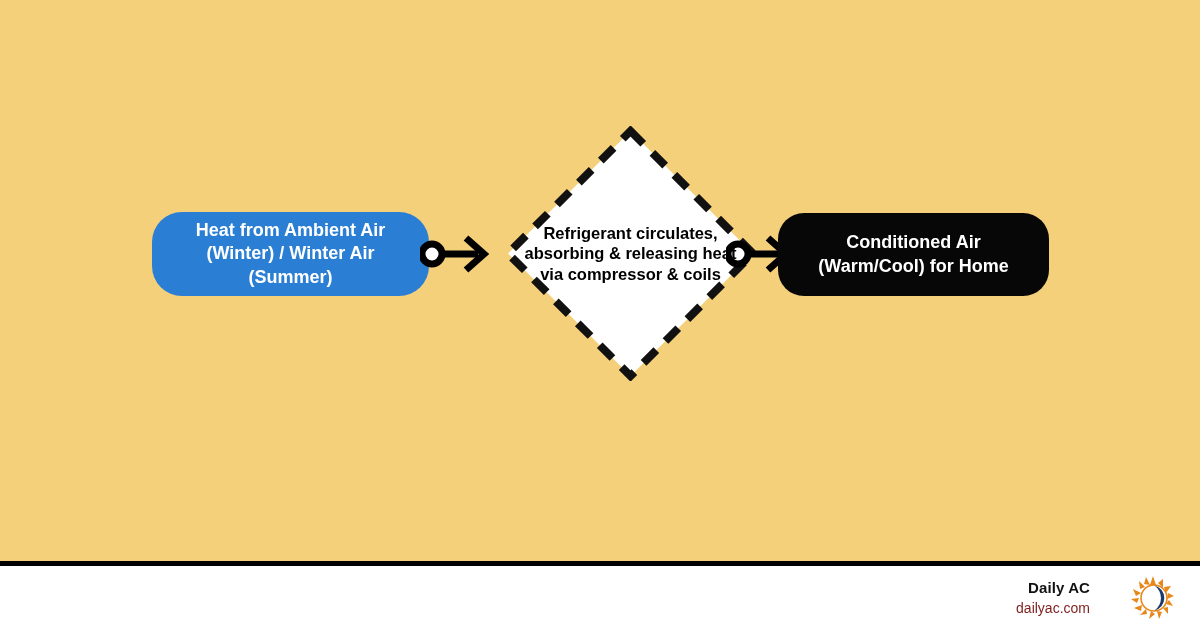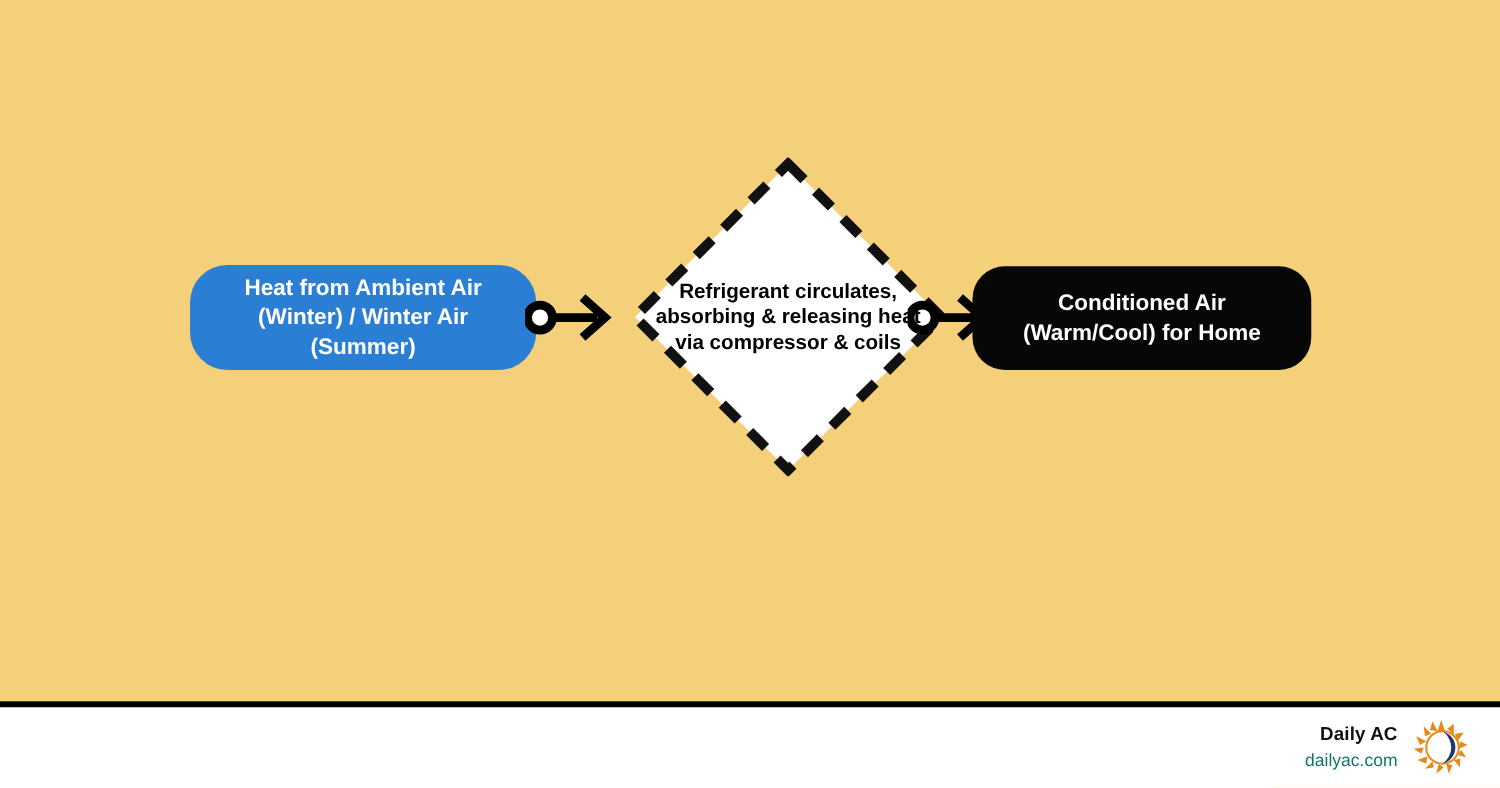--- a/index.html
+++ b/index.html
@@ -117,39 +117,40 @@
     left: 0;
     top: 566px;
     width: 1200px;
     height: 64px;
     background: #ffffff;
     display: flex;
     align-items: center;
     justify-content: flex-end;
     padding-right: 22px;
     box-sizing: border-box;
+    gap: 28px;
   }
 
   .brand-text {
     display: flex;
     flex-direction: column;
     align-items: flex-end;
     justify-content: center;
     margin-right: 12px;
   }
   .brand-name {
     font-size: 15px;
     font-weight: bold;
     color: #111111;
     line-height: 1.35;
     letter-spacing: 0.1px;
   }
   .brand-url {
     font-size: 14px;
-    color: #0f766e;
+    color: #7f1d1d;
     line-height: 1.35;
   }
   .brand-logo {
     width: 48px;
     height: 46px;
     display: block;
   }
 </style>
 </head>
 <body>

